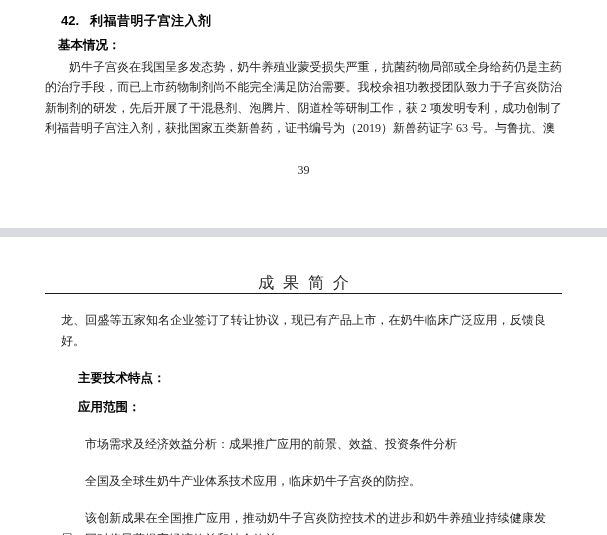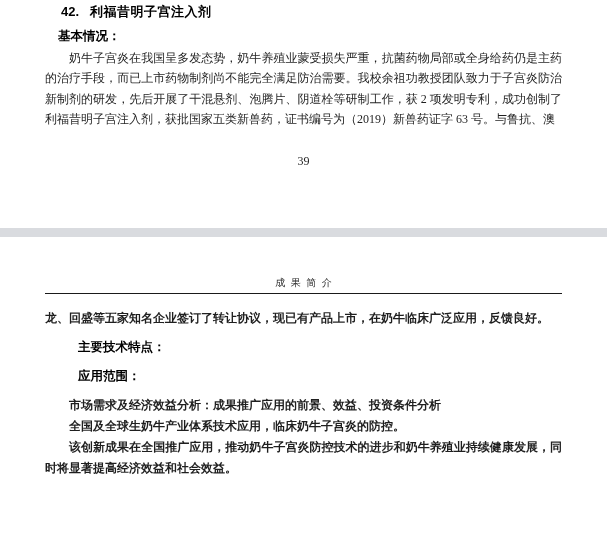--- a/index.html
+++ b/index.html
@@ -15,21 +15,21 @@
     background: #ffffff;
     font-family: "Liberation Serif", "DejaVu Serif", serif;
     color: #1f1f1f;
   }
   .page {
     background: #ffffff;
   }
   
   #page1 {
     height: 228px;
-    padding-top: 2px;
+    padding-top: 11px;
     box-sizing: border-box;
   }
   .p1-title {
     margin: 0 45px 0 61px;
     font-family: "Liberation Sans", "DejaVu Sans", sans-serif;
     font-weight: 700;
     font-size: 13px;
     line-height: 20px;
     color: #000000;
     letter-spacing: 0.5px;
@@ -62,41 +62,40 @@
     background: #d9dbdf;
   }
   
   #page2 {
     height: 298px;
     padding-top: 39px;
     box-sizing: border-box;
   }
   .running-header {
     text-align: center;
-    font-size: 10px;
+    font-size: 16px;
     line-height: 14px;
     color: #2a2a2a;
     letter-spacing: 0.55em;
     text-indent: 0.55em; 
   }
   .header-rule {
     margin: 3px 45px 0 45px;
     border-top: 1.5px solid #1a1a1a;
     height: 0;
   }
   .p2-blocks {
     margin: 14px 45px 0 45px;
     font-size: 12px;
     line-height: 21px;
   }
   .body-par {
-    margin: 0;
+    margin: 16px;
     text-align: justify;
     text-indent: 2em;
-    font-weight: bold;
   }
   .body-par.noindent { text-indent: 0; }
   .h2 {
     margin: 8px;
     font-family: "Liberation Sans", "DejaVu Sans", sans-serif;
     font-weight: 700;
     font-size: 12.5px;
     line-height: 21px;
     color: #000000;
     text-indent: 2em;

